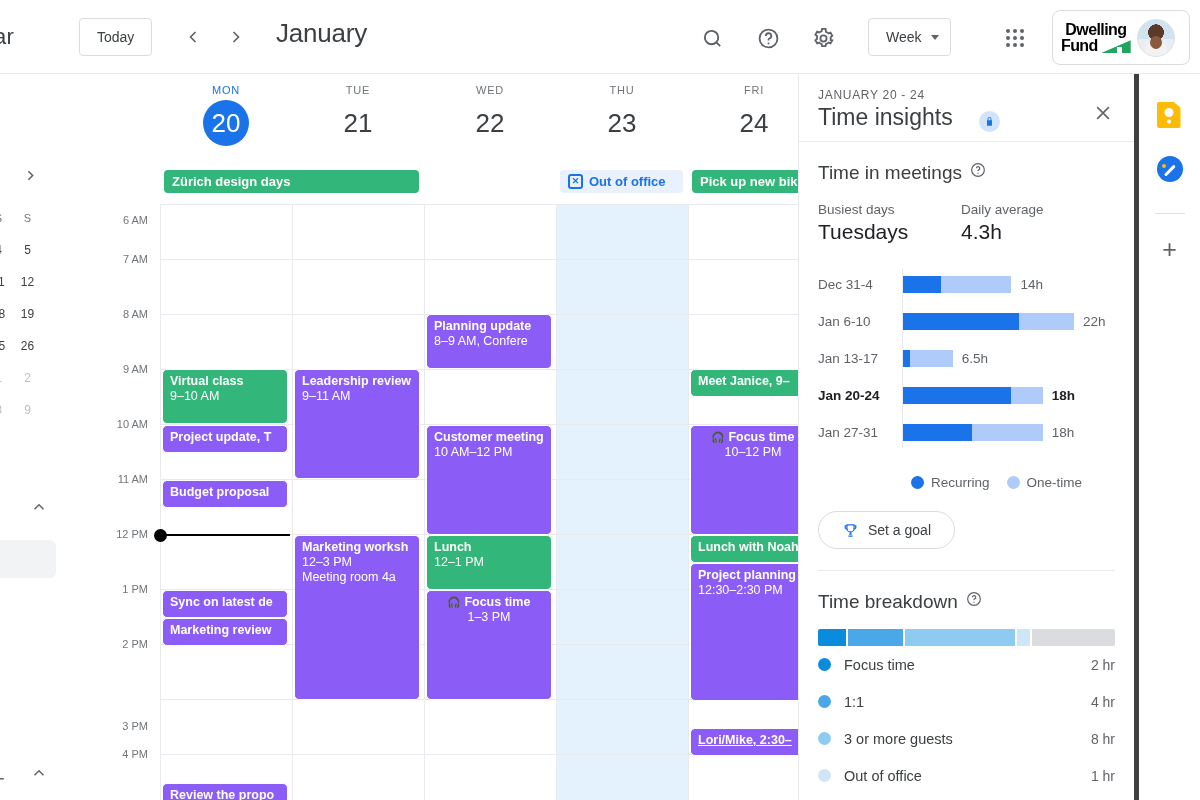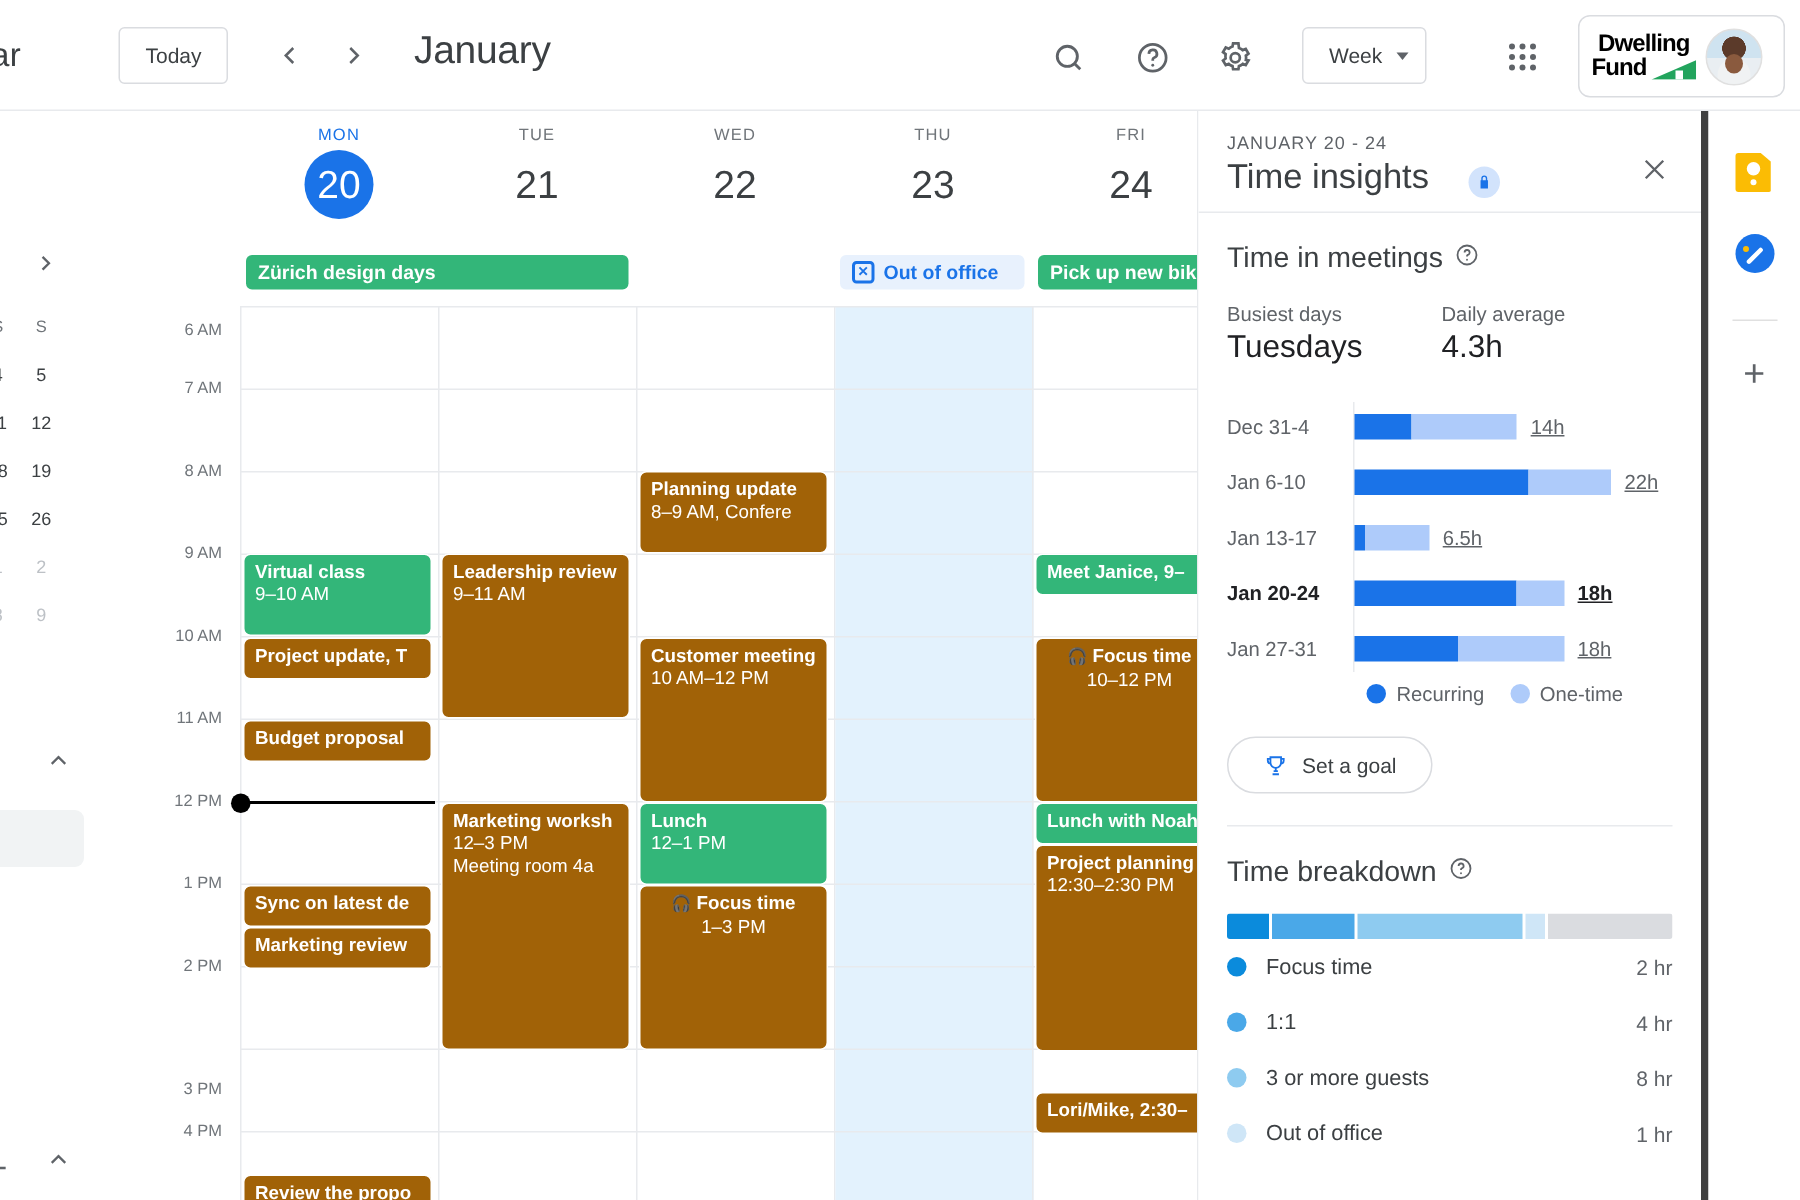--- a/index.html
+++ b/index.html
@@ -180,21 +180,21 @@
     position: absolute; right: 12px; font-size: 11px; color: #70757a;
     transform: translateY(-6px); white-space: nowrap;
   }
   .grid-area { position: absolute; left: 103px; top: 130px; width: 639px; height: 596px; }
   .hour-line { position: absolute; left: 0; width: 639px; height: 1px; background: #e8eaed; }
   .event {
     position: absolute; border-radius: 5px; color: #fff;
     font-size: 12.5px; line-height: 15px; padding: 4px 7px;
     overflow: hidden; cursor: pointer; border: 1px solid #fff;
   }
-  .event.blue { background: #a16207; }
+  .event.blue { background: #8b5cf6; }
   .event.green { background: #33b679; }
   .event .t { font-weight: bold; white-space: nowrap; }
   .event .s { font-weight: normal; white-space: nowrap; }
   .event .c { text-align: center; }
   .nowline { position: absolute; left: 0; height: 2px; background: #000; }
   .nowdot {
     position: absolute; width: 13px; height: 13px; border-radius: 50%;
     background: #000; left: -6px; top: -5.5px;
   }
 
@@ -235,25 +235,25 @@
   .stat-val { font-size: 21px; color: #202124; margin-top: 3px; font-weight: 400; }
 
   .bars { margin-top: 22px; position: relative; }
   .barrow { display: flex; align-items: center; height: 37px; }
   .barlbl { width: 84px; font-size: 13.5px; color: #5f6368; flex: 0 0 84px; }
   .barrow.current .barlbl { color: #202124; font-weight: bold; }
   .bartrack { display: flex; align-items: center; height: 17px; }
   .seg { height: 17px; }
   .seg.dark { background: #1a73e8; }
   .seg.light { background: #aecbfa; }
-  .barval { font-size: 13.5px; color: #5f6368; margin-left: 9px; white-space: nowrap; text-decoration: underline; }
+  .barval { font-size: 13.5px; color: #5f6368; margin-left: 9px; white-space: nowrap; }
   .barrow.current .barval { color: #202124; font-weight: bold; }
   .baxis { position: absolute; left: 84px; top: 2px; width: 1px; height: 180px; background: #e8eaed; }
 
-  .legend { display: flex; gap: 17px; justify-content: center; margin-top: 4px; margin-left: 60px; text-align: right; }
+  .legend { display: flex; gap: 17px; justify-content: center; margin-top: 24px; margin-left: 60px; text-align: right; }
   .leg { display: flex; align-items: center; gap: 7px; font-size: 13.5px; color: #5f6368; }
   .dot { width: 13px; height: 13px; border-radius: 50%; display: block; }
 
   .goal-btn {
     margin-top: 21px; height: 38px; width: 137px;
     border: 1px solid #dadce0; border-radius: 19px; background: #fff;
     display: flex; align-items: center; justify-content: center; gap: 9px;
     font-size: 14px; color: #3c4043; cursor: pointer; font-family: inherit;
   }
   .goal-btn svg { width: 17px; height: 17px; color: #1a73e8; }
@@ -536,21 +536,21 @@
           <div class="t c"><span style="font-size: 11px;">🎧 </span>Focus time</div>
           <div class="s c">10–12 PM</div>
         </div>
         <div class="event green" style="left: 530px; top: 331px; width: 126px; height: 28px;">
           <div class="t">Lunch with Noah</div>
         </div>
         <div class="event blue" style="left: 530px; top: 359px; width: 126px; height: 138px;">
           <div class="t">Project planning</div>
           <div class="s">12:30–2:30 PM</div>
         </div>
-        <div class="event blue" style="left: 530px; top: 524px; width: 126px; height: 28px;">
+        <div class="event blue" style="left: 530px; top: 524px; width: 126px; height: 28px; text-decoration: underline;">
           <div class="t">Lori/Mike, 2:30–</div>
         </div>
         <div class="nowline" style="top: 330px; width: 130px;">
           <div class="nowdot"></div>
         </div>
       </div>
   </div>
 
   <div class="insights">
     <div class="ins-head">

